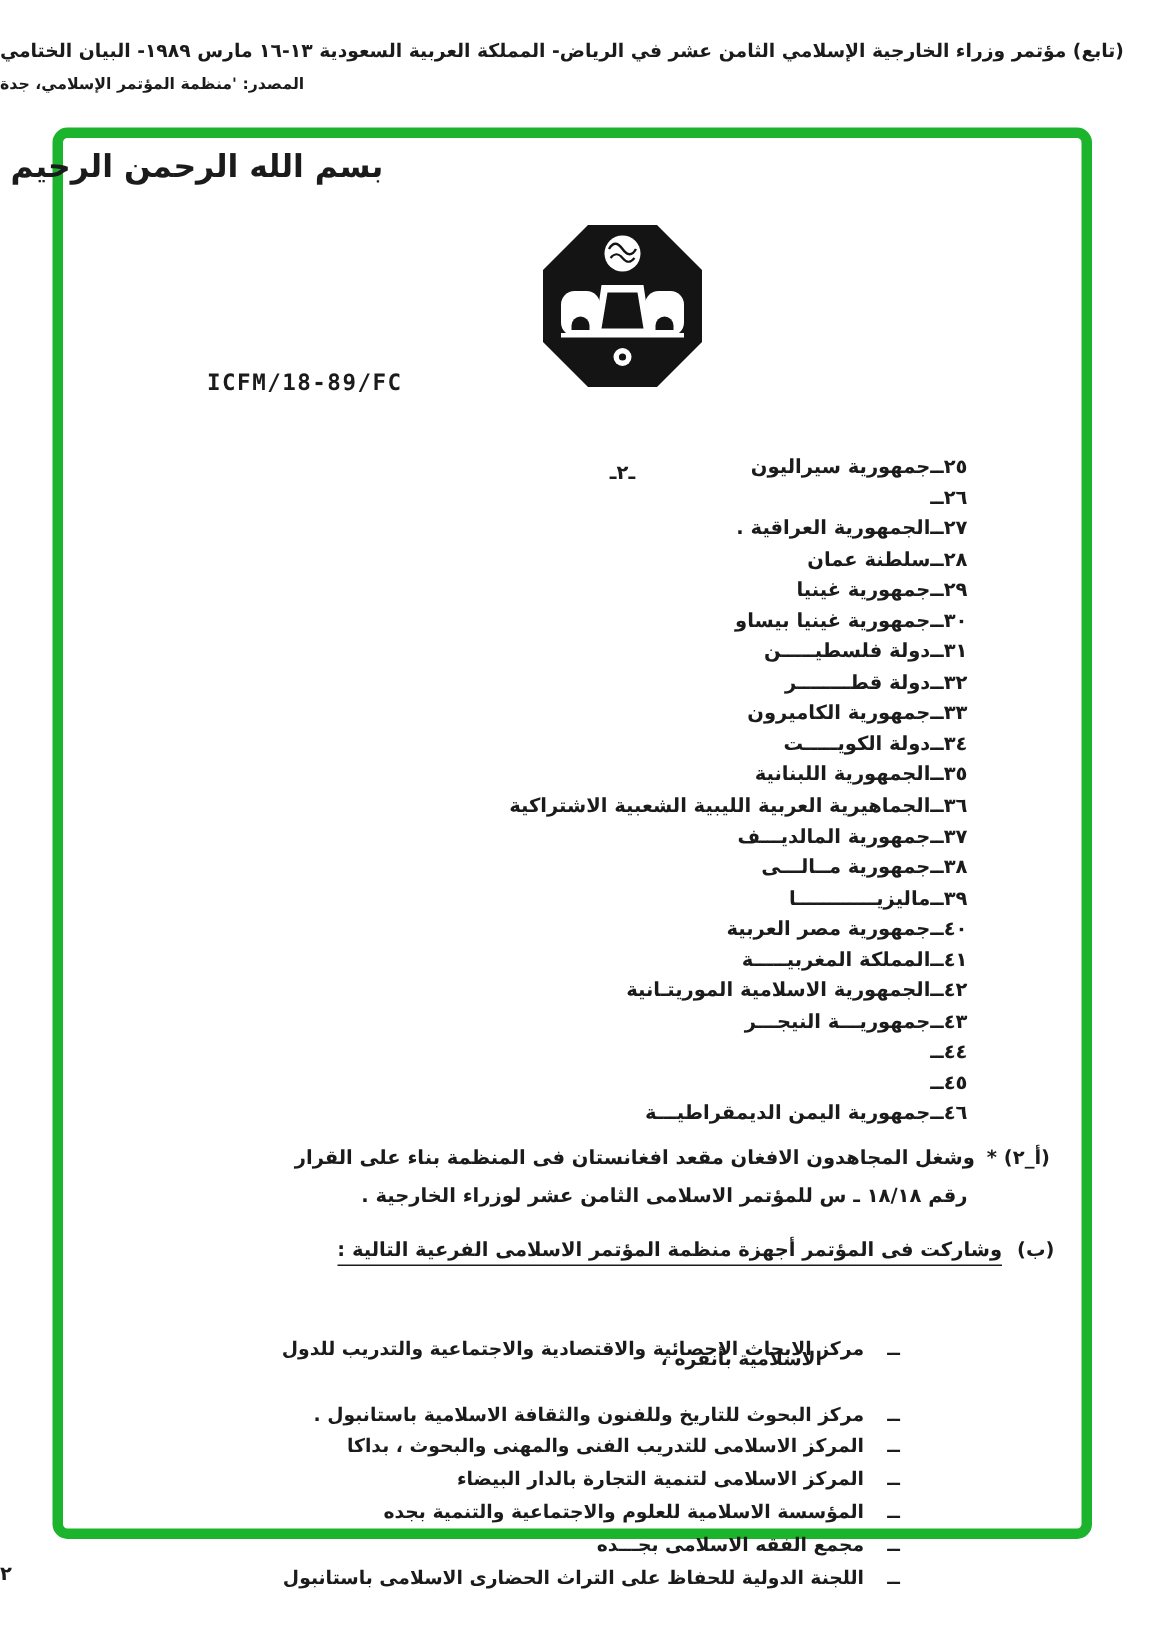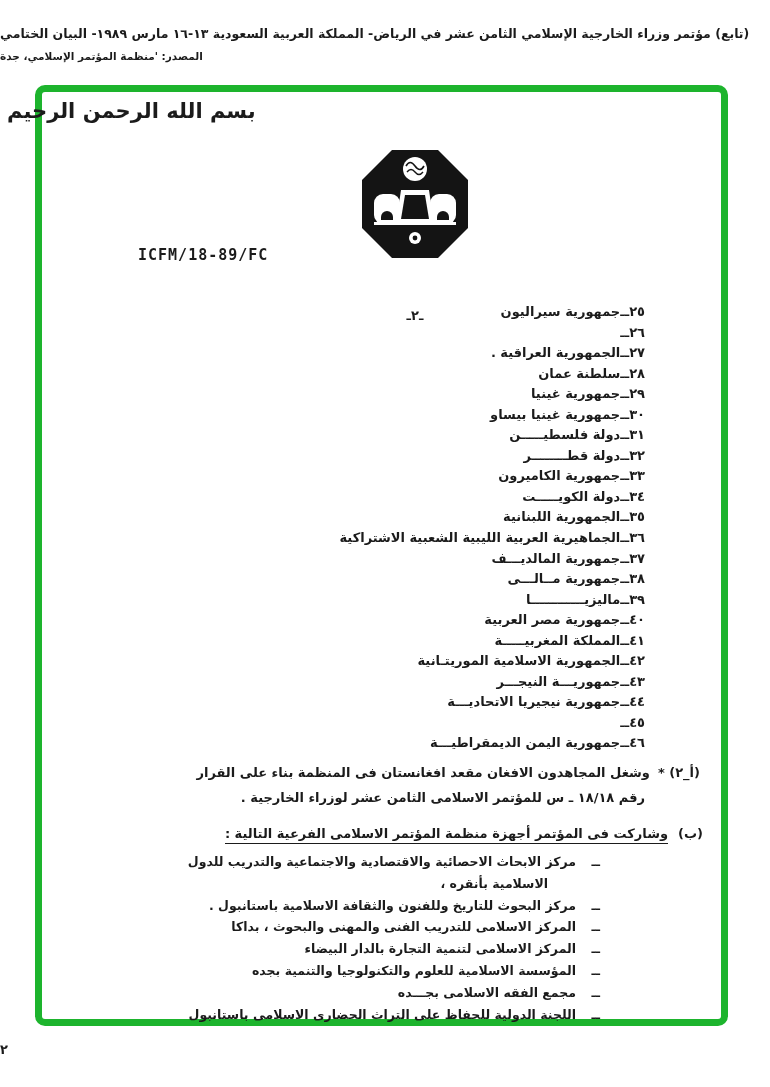--- a/index.html
+++ b/index.html
@@ -25,21 +25,21 @@
   .mrow .dash{margin-left:6px;}
   .footnote{top:760px;right:70px;width:632px;direction:rtl;text-align:right;font-size:13px;font-weight:bold;line-height:25px;}
   .fn-l1{white-space:nowrap;}
   .fn-l1 .fn-label{margin-left:8px;}
   .fn-l2{padding-right:55px;white-space:nowrap;}
   .sectionb{top:826px;right:67px;direction:rtl;text-align:right;font-size:13px;font-weight:bold;white-space:nowrap;}
   .sectionb .sb-label{margin-left:10px;}
   .sectionb .sb-heading{border-bottom:1.5px solid #1b1b1b;padding-bottom:2px;}
   .orglist{top:851px;right:170px;direction:rtl;text-align:right;font-size:12.5px;font-weight:bold;}
   .orow{display:flex;flex-direction:row;align-items:baseline;height:21.8px;line-height:21.8px;white-space:nowrap;}
-  .orow .bullet{min-width:24px;display:inline-block;}
+  .orow .bullet{min-width:24px;display:inline-block;margin-top:37px;}
   .orow .otext.cont{padding-right:28px;}
   .pagenum{top:1042px;left:0;font-size:13px;font-weight:bold;}
 </style>
 </head>
 <body>
 
 <div class="abs ctr hdr1">(تابع) مؤتمر وزراء الخارجية الإسلامي الثامن عشر في الرياض- المملكة العربية السعودية ١٣-١٦ مارس ١٩٨٩- البيان الختامي</div>
 <div class="abs ctr hdr2">المصدر: 'منظمة المؤتمر الإسلامي، جدة</div>
 
 <div class="abs frame"></div>
@@ -139,21 +139,20 @@
     <div class="mrow">
       <span class="num">٤٢ــ</span>
       <span class="dash">الجمهورية الاسلامية الموريتـانية</span>
     </div>
     <div class="mrow">
       <span class="num">٤٣ــ</span>
       <span class="dash">جمهوريـــة النيجـــر</span>
     </div>
     <div class="mrow">
       <span class="num">٤٤ــ</span>
-      <span class="dash">جمهورية نيجيريا الاتحاديـــة</span>
     </div>
     <div class="mrow">
       <span class="num">٤٥ــ</span>
     </div>
     <div class="mrow">
       <span class="num">٤٦ــ</span>
       <span class="dash">جمهورية اليمن الديمقراطيـــة</span>
     </div>
   </div>
 
@@ -182,21 +181,21 @@
     <div class="orow">
       <span class="bullet">ــ</span>
       <span class="otext">المركز الاسلامى للتدريب الفنى والمهنى والبحوث ، بداكا</span>
     </div>
     <div class="orow">
       <span class="bullet">ــ</span>
       <span class="otext">المركز الاسلامى لتنمية التجارة بالدار البيضاء</span>
     </div>
     <div class="orow">
       <span class="bullet">ــ</span>
-      <span class="otext">المؤسسة الاسلامية للعلوم والتكنولوجيا والتنمية بجده</span>
+      <span class="otext">المؤسسة الاسلامية للعلوم والاجتماعية والتنمية بجده</span>
     </div>
     <div class="orow">
       <span class="bullet">ــ</span>
       <span class="otext">مجمع الفقه الاسلامى بجـــده</span>
     </div>
     <div class="orow">
       <span class="bullet">ــ</span>
       <span class="otext">اللجنة الدولية للحفاظ على التراث الحضارى الاسلامى باستانبول</span>
     </div>
   </div>

